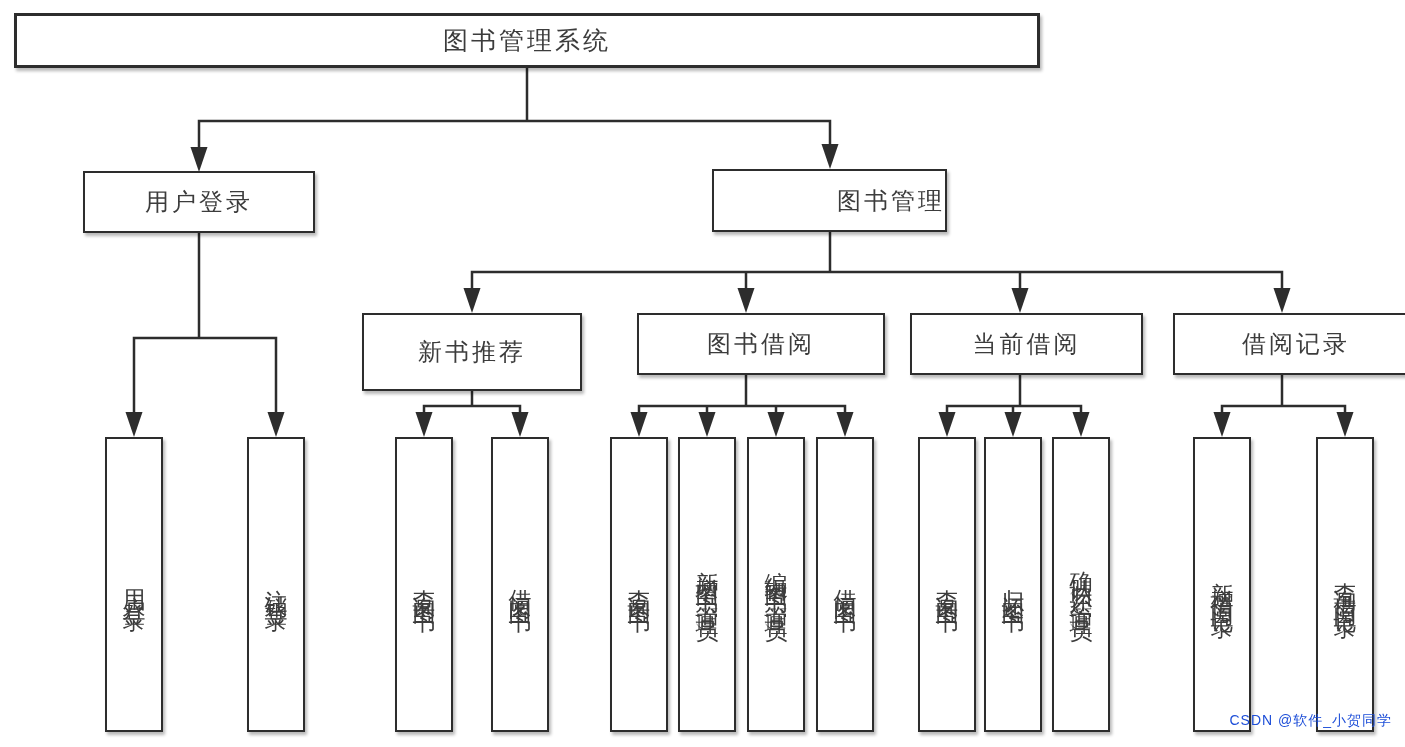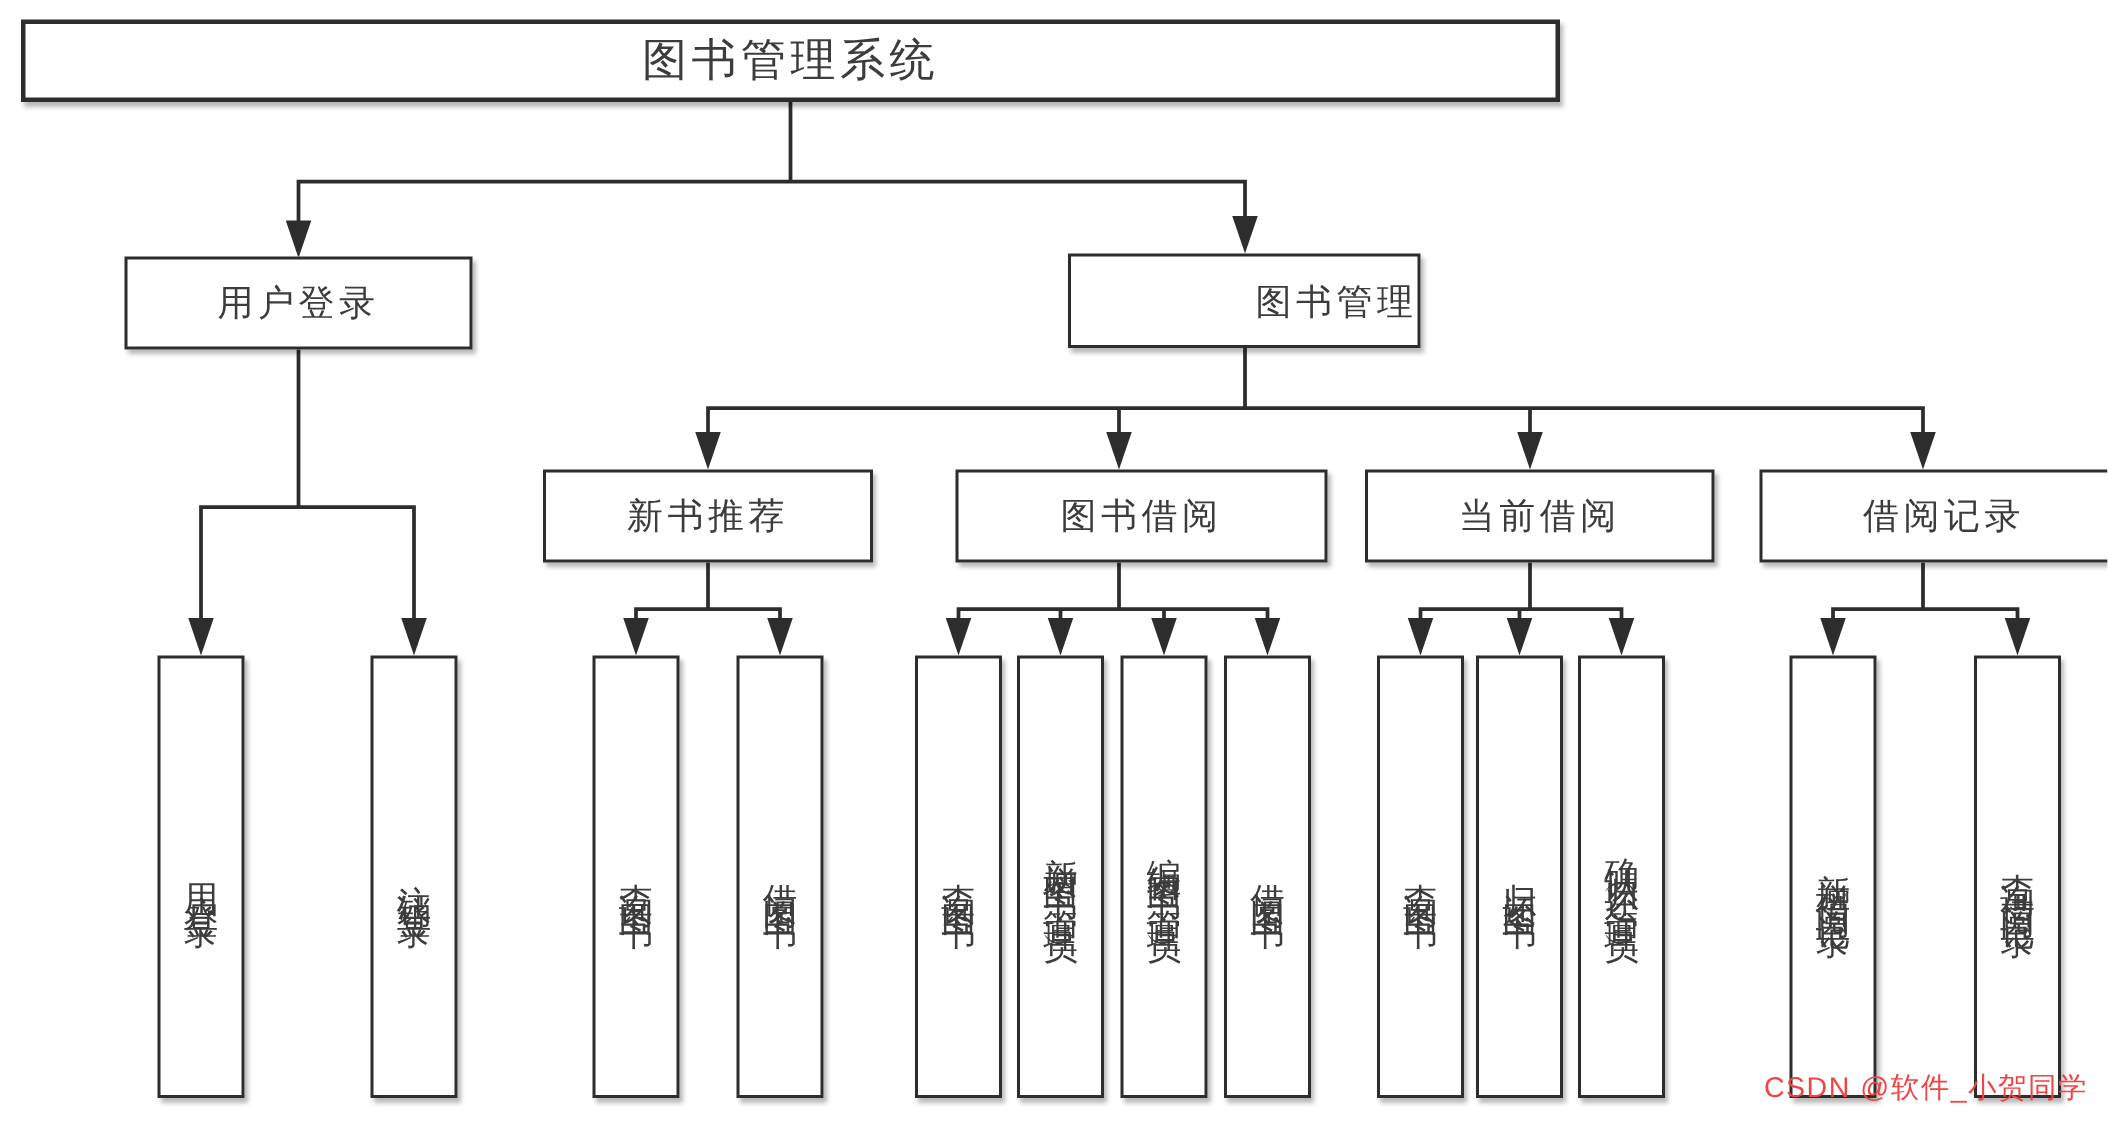--- a/index.html
+++ b/index.html
@@ -36,37 +36,37 @@
   .node.root {
     border-width: 3px;
   }
   .h-label {
     font-size: 24px;
     letter-spacing: 3px;
     white-space: nowrap;
     color: #3c3c3c;
   }
   .node.root .h-label {
-    font-size: 30px;
+    font-size: 25px;
   }
   .v-label {
     writing-mode: vertical-rl;
     text-orientation: mixed;
     font-size: 23px;
     letter-spacing: 7px;
     line-height: 1;
     white-space: nowrap;
     color: #3c3c3c;
   }
   .watermark {
     position: absolute;
     top: 712px;
     right: 13px;
-    font-size: 19px;
-    color: #ef4444;
+    font-size: 14px;
+    color: #1d4ed8;
     letter-spacing: 1px;
     white-space: nowrap;
   }
 </style>
 </head>
 <body>
 
 <div class="canvas">
 
   <svg class="connector-layer" width="1405" height="747" viewBox="0 0 1405 747" aria-hidden="true">
@@ -116,21 +116,21 @@
     <span class="h-label">图书管理系统</span>
   </div>
 
   <div class="node" style="left:83px; top:171px; width:232px; height:62px;">
     <span class="h-label">用户登录</span>
   </div>
   <div class="node" style="left:712px; top:169px; width:235px; height:63px;justify-content:flex-end;">
     <span class="h-label">图书管理</span>
   </div>
 
-  <div class="node" style="left:362px; top:313px; width:220px; height:62px;">
+  <div class="node" style="left:362px; top:313px; width:220px; height:78px;">
     <span class="h-label">新书推荐</span>
   </div>
   <div class="node" style="left:637px; top:313px; width:248px; height:62px;">
     <span class="h-label">图书借阅</span>
   </div>
   <div class="node" style="left:910px; top:313px; width:233px; height:62px;">
     <span class="h-label">当前借阅</span>
   </div>
   <div class="node" style="left:1173px; top:313px; width:246px; height:62px;">
     <span class="h-label">借阅记录</span>

